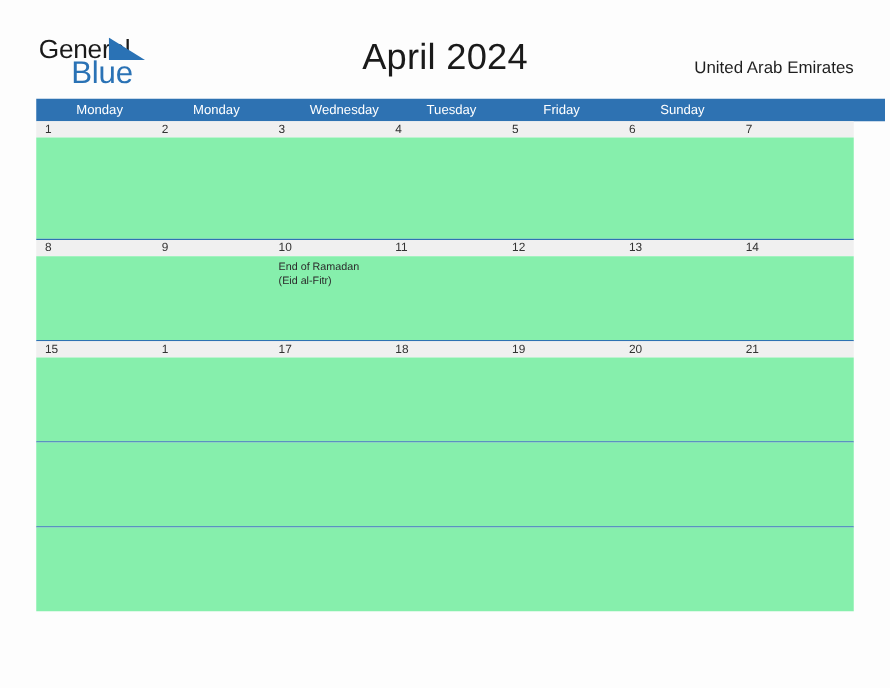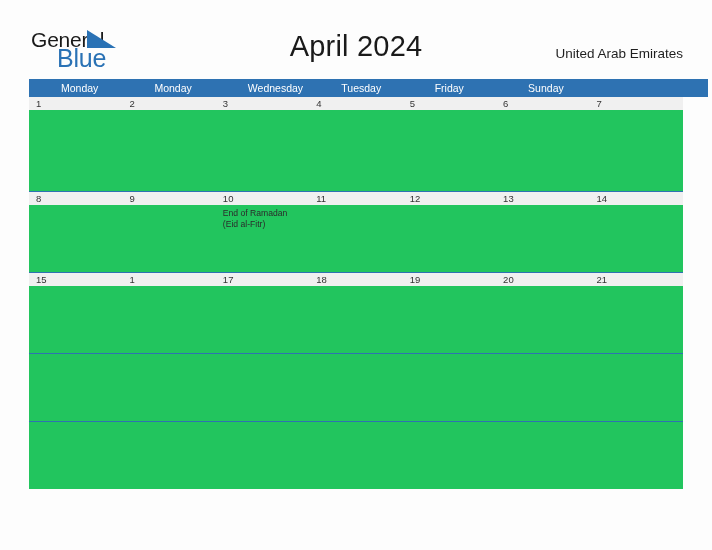--- a/index.html
+++ b/index.html
@@ -125,21 +125,21 @@
 
   .week-row .numbers {
     display: flex;
     width: 654px;
     height: 13px;
     background: #f0f0f0;
   }
   .week-row .bodies {
     display: flex;
     width: 654px;
-    background: #22c55e;
+    background: #86efac;
   }
 
   .daynum {
     width: 93.43px;
     height: 13px;
     line-height: 13px;
     font-size: 9.5px;
     color: #333333;
     font-family: "Liberation Sans", sans-serif;
     padding-left: 7px;

